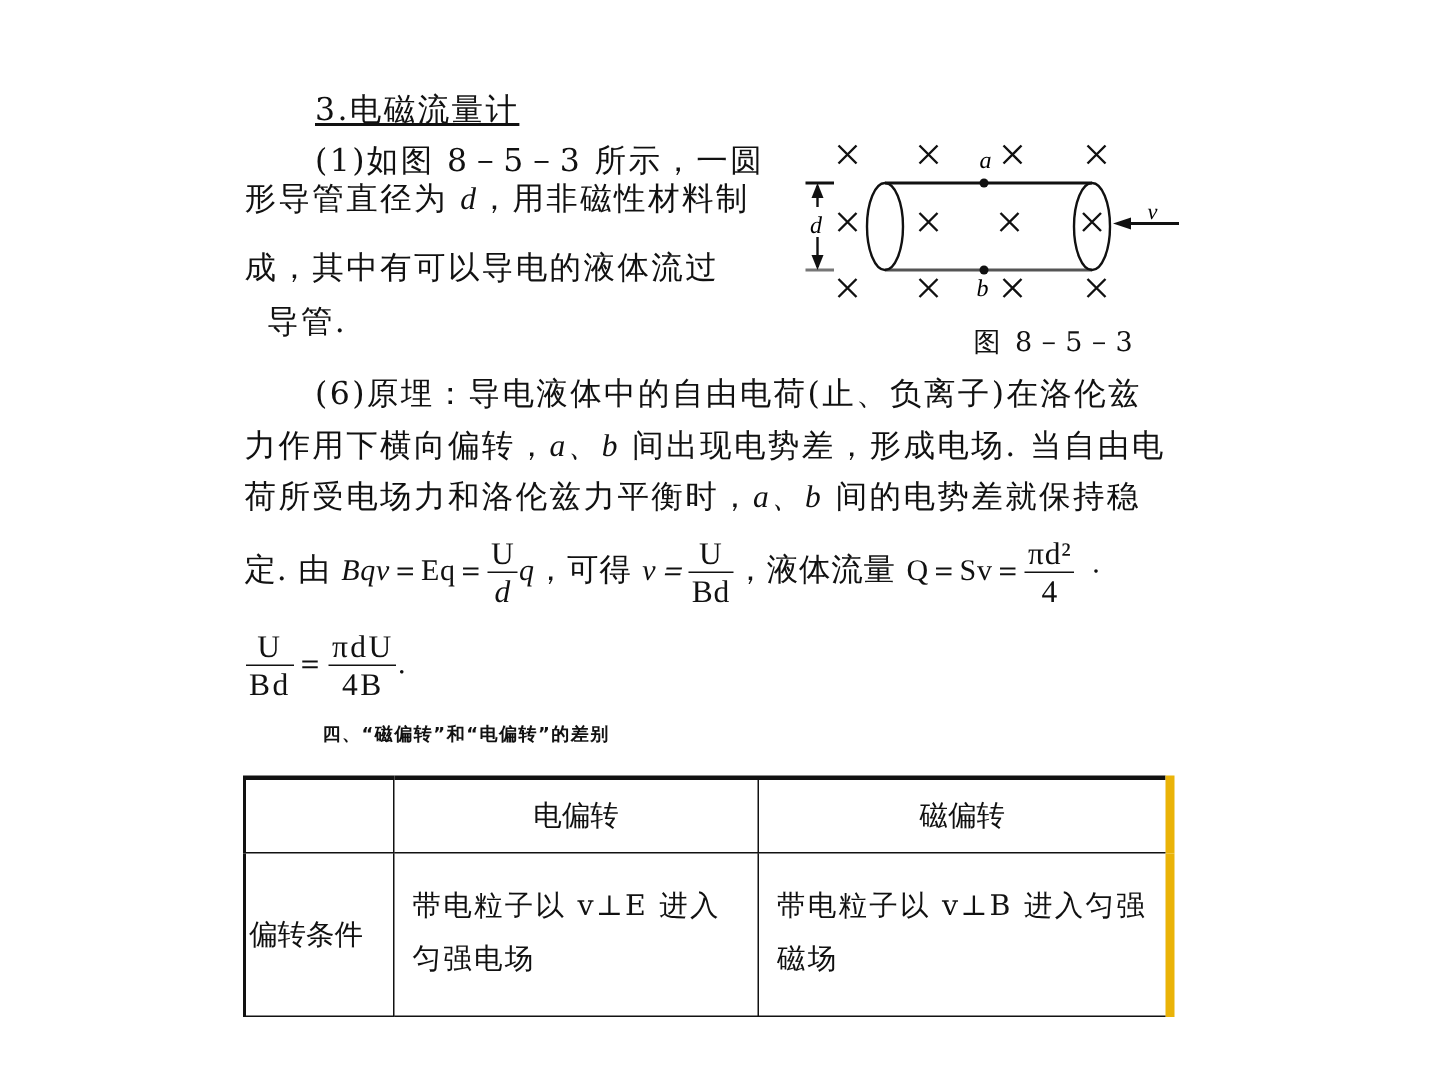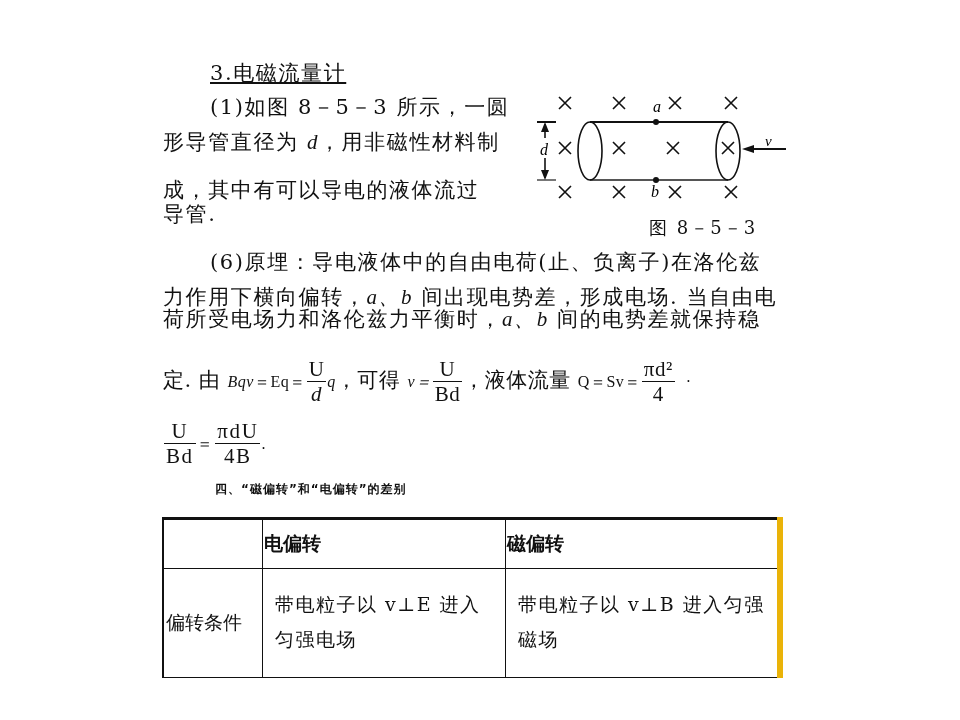--- a/index.html
+++ b/index.html
@@ -3,42 +3,42 @@
 <meta charset="utf-8">
 <style>
   html, body { margin:0; padding:0; background:#ffffff; }
   body { width:960px; height:720px; position:relative; overflow:hidden;
          font-family:"DejaVu Serif", "Liberation Serif", serif; color:#111; }
   .line { position:absolute; font-size:21px; white-space:nowrap; letter-spacing:1.6px; line-height:26px; }
   .it { font-style:italic; font-family:"Liberation Serif", serif; }
   .frac { display:inline-block; vertical-align:middle; text-align:center; font-family:"Liberation Serif", serif; line-height:24px; margin:0 1px; }
   .frac .num { display:block; border-bottom:1.4px solid #111; padding:0 2px; }
   .frac .den { display:block; padding:0 2px; }
-  .math { font-family:"Liberation Serif", serif; font-size:16px; }
+  .math { font-family:"Liberation Serif", serif; font-size:20px; }
   .heading4 { position:absolute; left:215px; top:481px; font-family:"DejaVu Sans", sans-serif; font-weight:bold; font-size:12px; letter-spacing:1px; }
   .diagram { position:absolute; left:520px; top:85px; width:280px; height:160px; }
   .caption { position:absolute; left:622px; top:216px; font-size:18px; letter-spacing:2px;margin-left:27px; }
   table.cmp { position:absolute; left:162px; top:517px; width:621px; border-collapse:collapse; }
   table.cmp td { border:1px solid #111; font-family:"DejaVu Sans", sans-serif; font-size:19px; }
-  table.cmp tr:first-child td { border-top:3px solid #111; height:46px; text-align:left; font-weight:bold;margin-top:25px; }
+  table.cmp tr:first-child td { border-top:3px solid #111; height:46px; text-align:center; font-weight:normal;margin-top:25px; }
   table.cmp td.body { font-family:"DejaVu Serif", serif; font-weight:normal; letter-spacing:1.5px; vertical-align:top; padding:18px 10px 0 12px; line-height:35px; height:90px;border-radius:26px; }
   table.cmp td.rowhead { font-weight:normal; width:94px; padding:0 2px; }
   table.cmp td:first-child { border-left:2px solid #111; }
   table.cmp td:last-child { border-right:6px solid #eab308; }
 </style>
 </head>
 <body>
 
 <div class="line" style="left:210px;top:60px;text-decoration:underline;">3.电磁流量计</div>
 <div class="line" style="left:210px;top:94px;">(1)如图 8－5－3 所示，一圆</div>
-<div class="line" style="left:163px;top:129px;text-align:center;">
+<div class="line" style="left:163px;top:119px;text-align:center;">
   <span>形导管直径为 </span><span class="it">d</span><span>，用非磁性材料制</span>
 </div>
-<div class="line" style="left:163px;top:177px;font-family:Liberation Serif, serif;">成，其中有可以导电的液体流过</div>
-<div class="line" style="left:163px;top:201px;">导管.</div>
+<div class="line" style="left:163px;top:165px;font-family:Liberation Serif, serif;">成，其中有可以导电的液体流过</div>
+<div class="line" style="left:178px;top:201px;">导管.</div>
 
 <svg class="diagram" viewBox="520 85 280 160" width="280" height="160">
   <g stroke="#111" stroke-width="1.6" fill="none">
 
     <g>
       <path d="M559 97 l12 12 M571 97 l-12 12"></path>
       <path d="M613 97 l12 12 M625 97 l-12 12"></path>
       <path d="M669 97 l12 12 M681 97 l-12 12"></path>
       <path d="M725 97 l12 12 M737 97 l-12 12"></path>
 
@@ -74,21 +74,21 @@
   <text x="651" y="197" font-family="Liberation Serif, serif" font-style="italic" font-size="16">b</text>
   <text x="540" y="155" font-family="Liberation Serif, serif" font-style="italic" font-size="16">d</text>
   <text x="765" y="146" font-family="Liberation Serif, serif" font-style="italic" font-size="15">v</text>
 </svg>
 <div class="caption">图 8－5－3</div>
 
 <div class="line" style="left:210px;top:249px;">(6)原埋：导电液体中的自由电荷(止、负离子)在洛伦兹</div>
 <div class="line" style="left:163px;top:284px;">
   <span>力作用下横向偏转，</span><span class="it">a、b</span><span> 间出现电势差，形成电场. 当自由电</span>
 </div>
-<div class="line" style="left:163px;top:306px;">
+<div class="line" style="left:163px;top:318px;">
   <span>荷所受电场力和洛伦兹力平衡时，</span><span class="it">a、b</span><span> 间的电势差就保持稳</span>
 </div>
 <div class="line" style="left:163px;top:357px;letter-spacing:0.5px;">
   <span>定. 由 </span><span class="math"><span class="it">Bqv</span><span>＝Eq＝</span></span><span class="frac"><span class="num">U</span><span class="den it">d</span></span><span class="math it">q</span><span>，可得 </span><span class="math it">v＝</span><span class="frac"><span class="num">U</span><span class="den">Bd</span></span><span>，液体流量 </span><span class="math">Q＝Sv＝</span><span class="frac"><span class="num">πd²</span><span class="den">4</span></span><span class="math" style="margin-left:10px">·</span>
 </div>
 <div class="line" style="left:163px;top:419px;">
   <span class="frac"><span class="num">U</span><span class="den">Bd</span></span><span class="math">＝</span><span class="frac"><span class="num">πdU</span><span class="den">4B</span></span><span class="math">.</span>
 </div>
 
 <div class="heading4">四、“磁偏转”和“电偏转”的差别</div>

